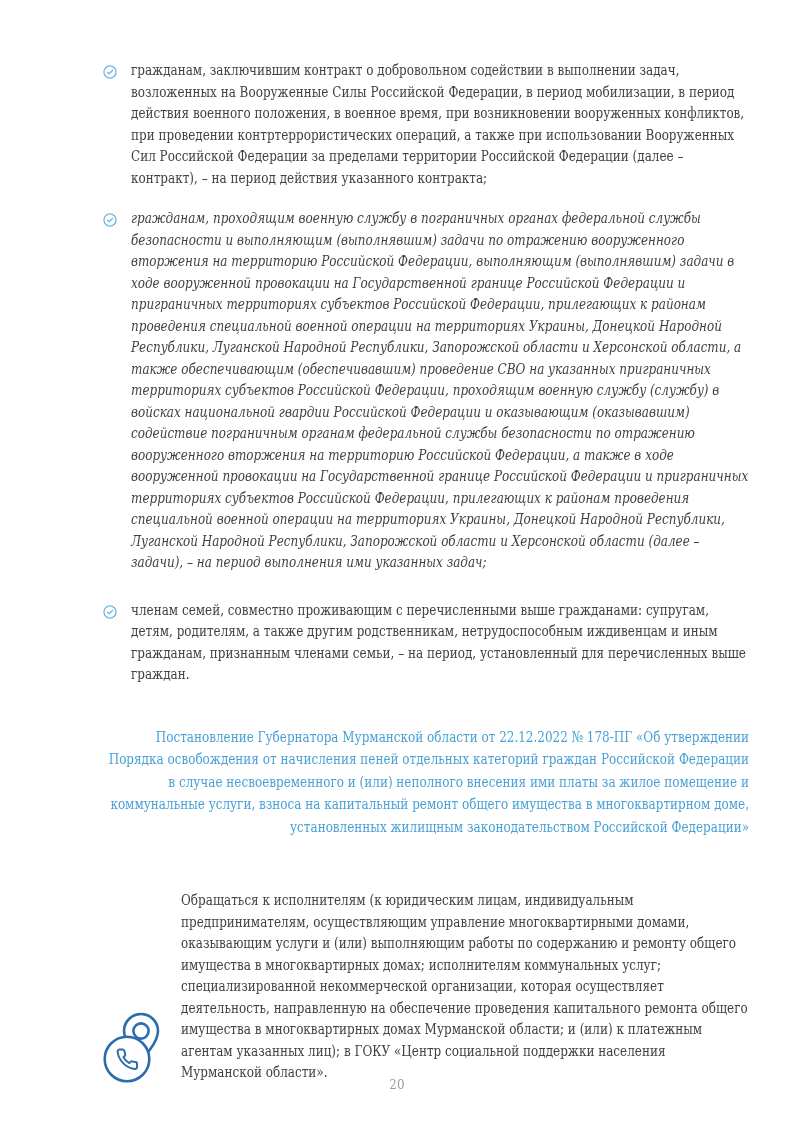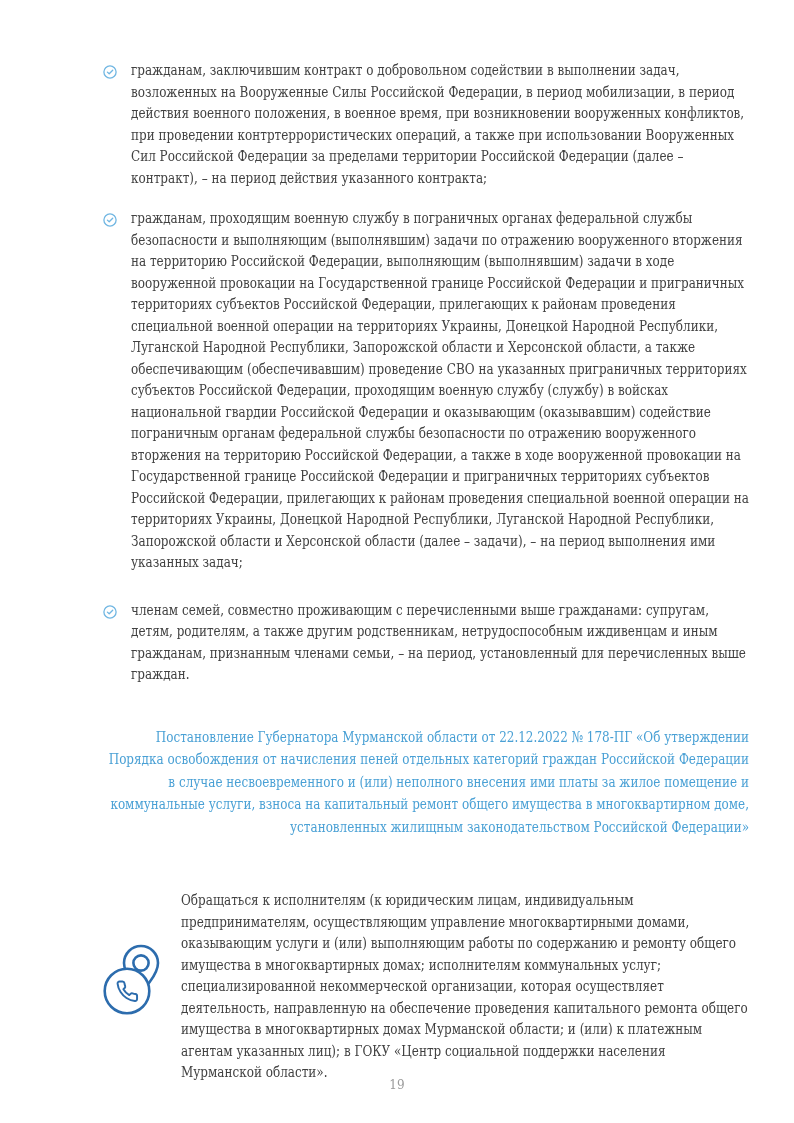--- a/index.html
+++ b/index.html
@@ -28,38 +28,38 @@
     font-size: 15px;
     line-height: 21.5px;
     color: #414141;
     text-align: left;
   }
   .bullet {
     position: relative;
     padding-left: 28px;
     margin-bottom: 19px;
   }
-  .bullet:nth-child(2) { margin-bottom: 26px; }
+  .bullet:nth-child(2) { margin-bottom: 26px; font-style: italic; }
   .bullet-icon {
     position: absolute;
     left: 0;
     top: 4px;
     width: 14px;
     height: 14px;
   }
   .law-heading {
     margin-top: 40px;
     font-size: 15px;
     line-height: 22.6px;
     color: #49a0d5;
     text-align: right;
   }
   .contact {
     display: flex;
-    align-items: center;
+    align-items: flex-end;
     margin-top: 37px;
   }
   .contact-icon-wrap {
     flex: 0 0 70px;
     width: 70px;
     height: 72px;
     margin-right: 8px;
   }
   .contact-text {
     flex: 1 1 auto;
@@ -130,14 +130,14 @@
           </g>
         </svg>
       </div>
       <div class="contact-text">
         <span class="cond body-text">Обращаться к исполнителям (к юридическим лицам, индивидуальным предпринимателям, осуществляющим управление многоквартирными домами, оказывающим услуги и (или) выполняющим работы по содержанию и ремонту общего имущества в многоквартирных домах; исполнителям коммунальных услуг; специализированной некоммерческой организации, которая осуществляет деятельность, направленную на обеспечение проведения капитального ремонта общего имущества в многоквартирных домах Мурманской области; и (или) к платежным агентам указанных лиц); в ГОКУ «Центр социальной поддержки населения Мурманской области».</span>
       </div>
     </div>
 
   </div>
 
-  <div class="page-number">19</div>
+  <div class="page-number">20</div>
 </div>
 
 </body></html>

